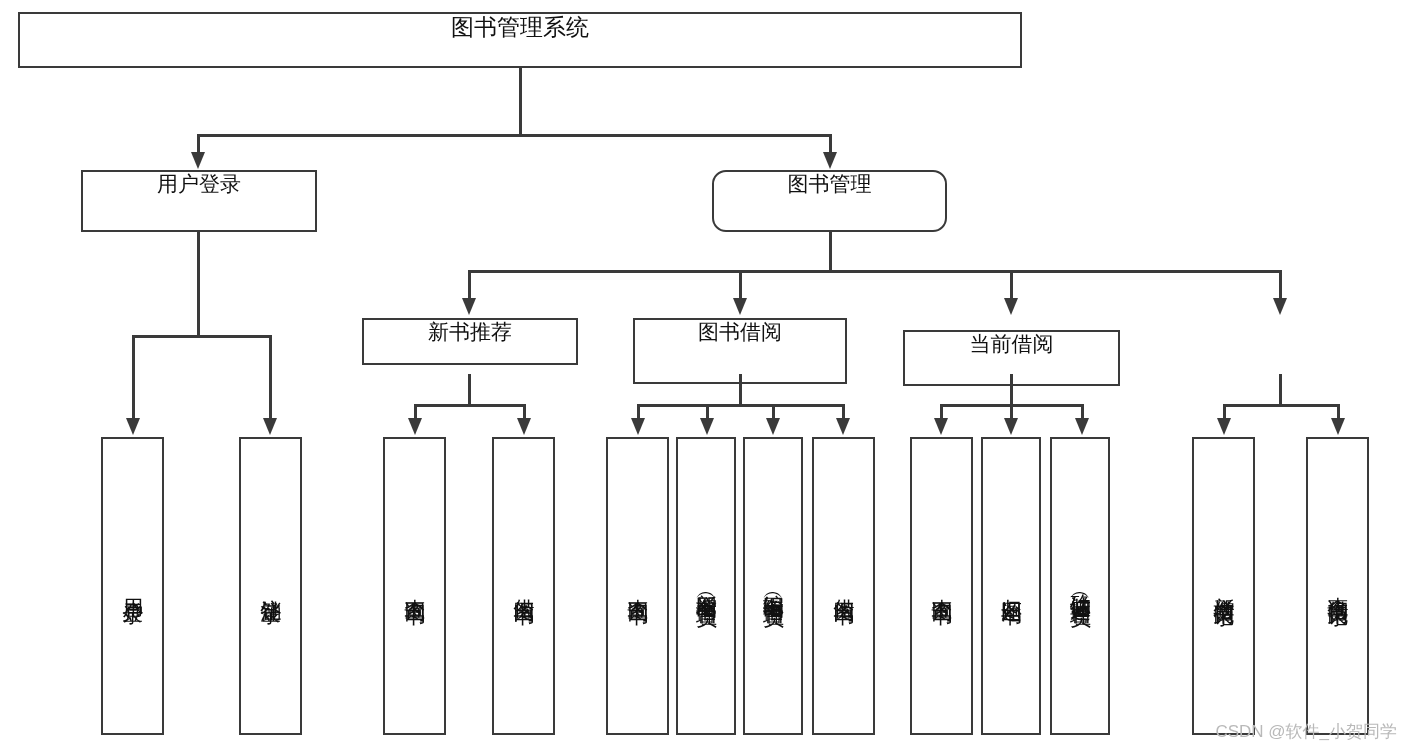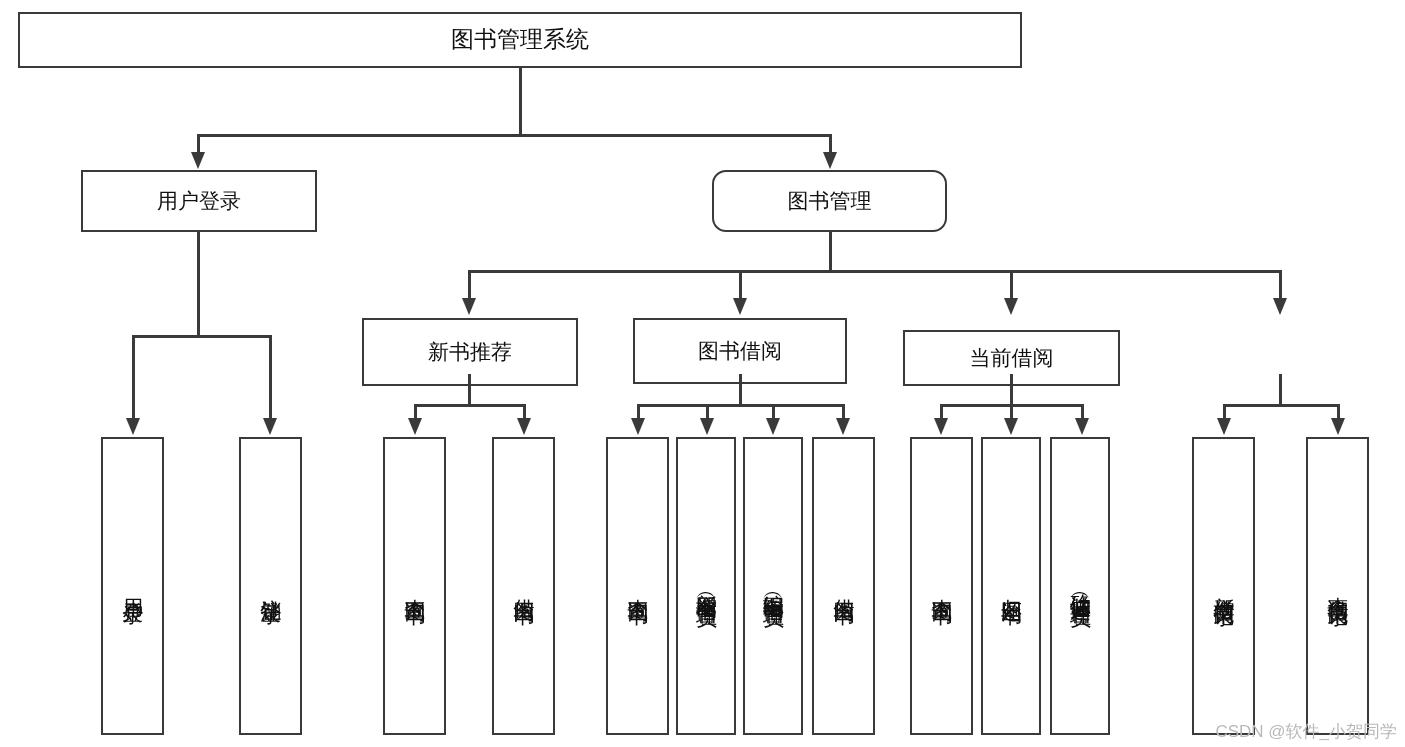--- a/index.html
+++ b/index.html
@@ -19,21 +19,21 @@
     background: #ffffff;
     overflow: hidden;
   }
   
   .node {
     position: absolute;
     box-sizing: border-box;
     border: 2.5px solid #3a3a3a;
     background: #ffffff;
     display: flex;
-    align-items: center;
+    align-items: flex-start;
     justify-content: center;
     text-align: center;
     color: #111111;
     line-height: 1.18;
   }
   .node-root {
     font-size: 23px;
   }
   .node-l2 {
     font-size: 21px;
@@ -123,21 +123,21 @@
 
   <div class="conn conn-v" style="left:739px; top:270px; width:2.5px; height:30px;"></div>
   <div class="arrow" style="left:733px; top:298px;"></div>
 
   <div class="conn conn-v" style="left:1010px; top:270px; width:2.5px; height:30px;"></div>
   <div class="arrow" style="left:1004px; top:298px;"></div>
 
   <div class="conn conn-v" style="left:1279px; top:270px; width:2.5px; height:30px;"></div>
   <div class="arrow" style="left:1273px; top:298px;"></div>
 
-  <div class="node node-l3" style="left:362px; top:318px; width:216px; height:68px;">
+  <div class="node node-l3" style="left:362px; top:318px; width:216px; height:47px;">
     <span>新书推荐</span>
   </div>
   <div class="node node-l3" style="left:633px; top:318px; width:214px; height:66px;">
     <span>图书借阅</span>
   </div>
   <div class="node node-l3" style="left:903px; top:330px; width:217px; height:56px;">
     <span>当前借阅</span>
   </div>
 
   <div class="conn conn-v" style="left:468px; top:374px; width:2.5px; height:32px;"></div>

